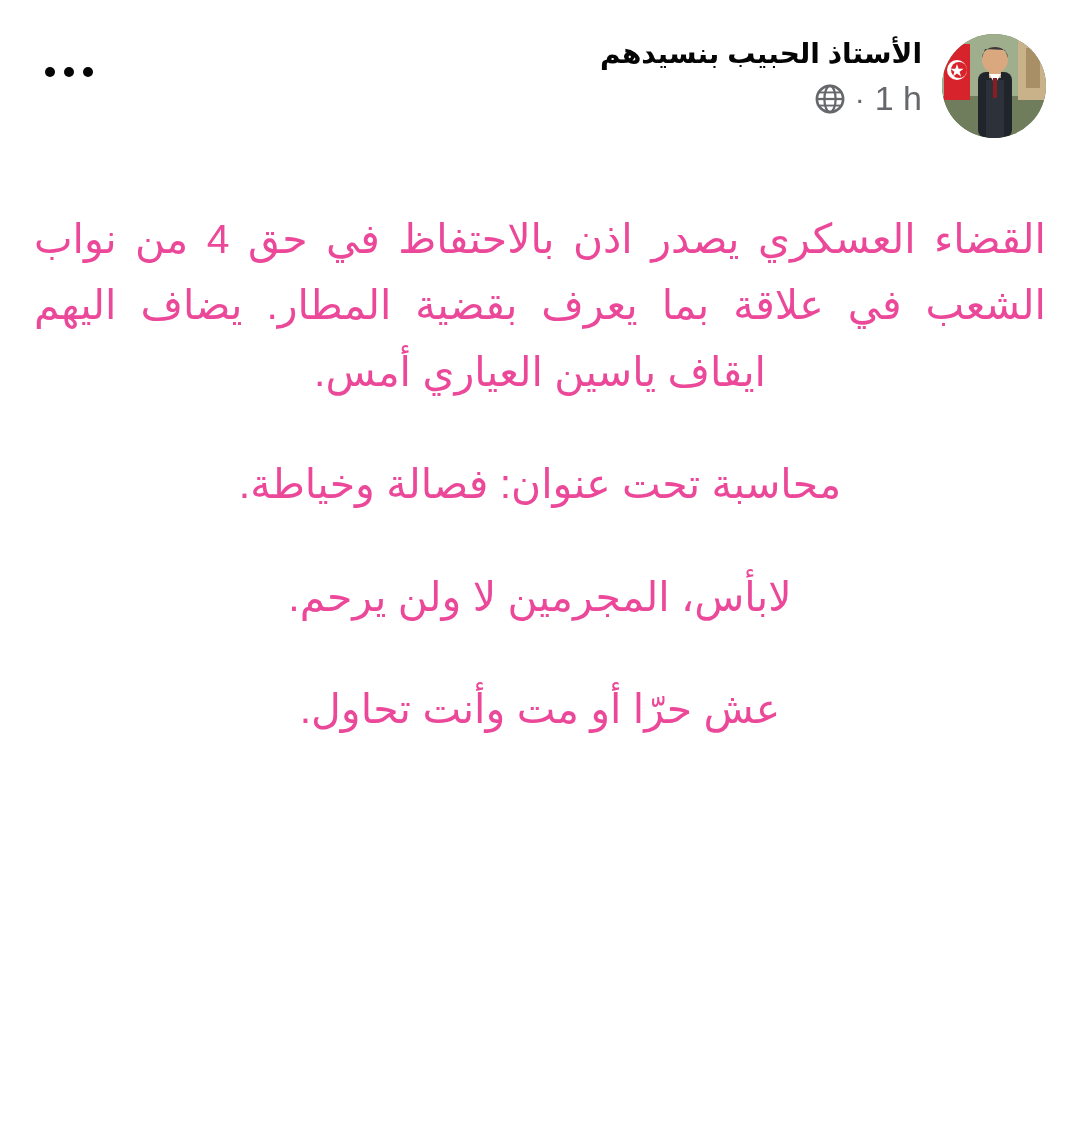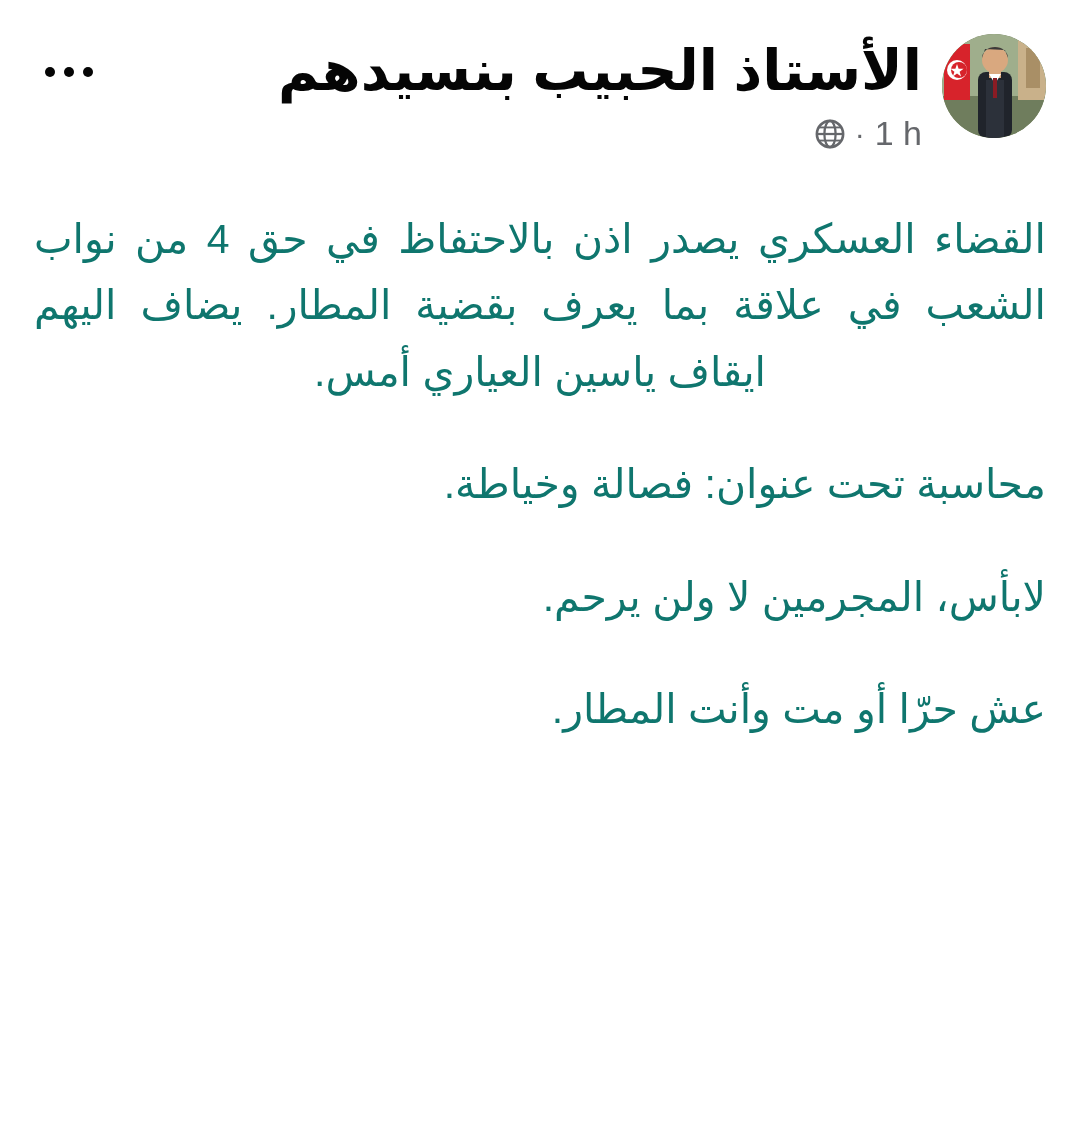--- a/index.html
+++ b/index.html
@@ -40,21 +40,21 @@
 
   .header-text {
     display: flex;
     flex-direction: column;
     justify-content: flex-start;
     padding-top: 2px;
     flex: 1 1 auto;
     min-width: 0;
   }
   .author-name {
-    font-size: 56px;
+    font-size: 28px;
     font-weight: bold;
     color: #050505;
     line-height: 1.25;
     letter-spacing: 0;
     white-space: nowrap;
   }
   .meta-row {
     display: flex;
     flex-direction: row;
     align-items: center;
@@ -94,27 +94,27 @@
     border-radius: 50%;
     background: #050505;
     display: block;
   }
 
   
   .post-body {
     margin-top: 52px;
     font-size: 41px;
     line-height: 1.62;
-    color: #0f766e;
+    color: #ec4899;
     text-align: right;
     direction: rtl;
     font-weight: 400;
   }
   .para { margin: 0; }
-  .para + .para { margin-top: 46px; text-align: right; }
+  .para + .para { margin-top: 46px; }
   .para-1 { text-align: justify; text-align-last: center; }
   .para-2 { text-align: justify; text-align-last: right; }
   .para-3, .para-4, .para-5 { text-align: center; }
 </style>
 </head>
 <body>
 
 <div class="post">
 
   <div class="post-header">
@@ -171,16 +171,16 @@
       <i></i>
       <i></i>
       <i></i>
     </div>
   </div>
 
   <div class="post-body">
     <p class="para para-1">القضاء العسكري يصدر اذن بالاحتفاظ في حق 4 من نواب الشعب في علاقة بما يعرف بقضية المطار. يضاف اليهم ايقاف ياسين العياري أمس.</p>
     <p class="para para-3">محاسبة تحت عنوان: فصالة وخياطة.</p>
     <p class="para para-4">لابأس، المجرمين لا ولن يرحم.</p>
-    <p class="para para-5">عش حرّا أو مت وأنت المطار.</p>
+    <p class="para para-5">عش حرّا أو مت وأنت تحاول.</p>
   </div>
 
 </div>
 
 </body></html>

